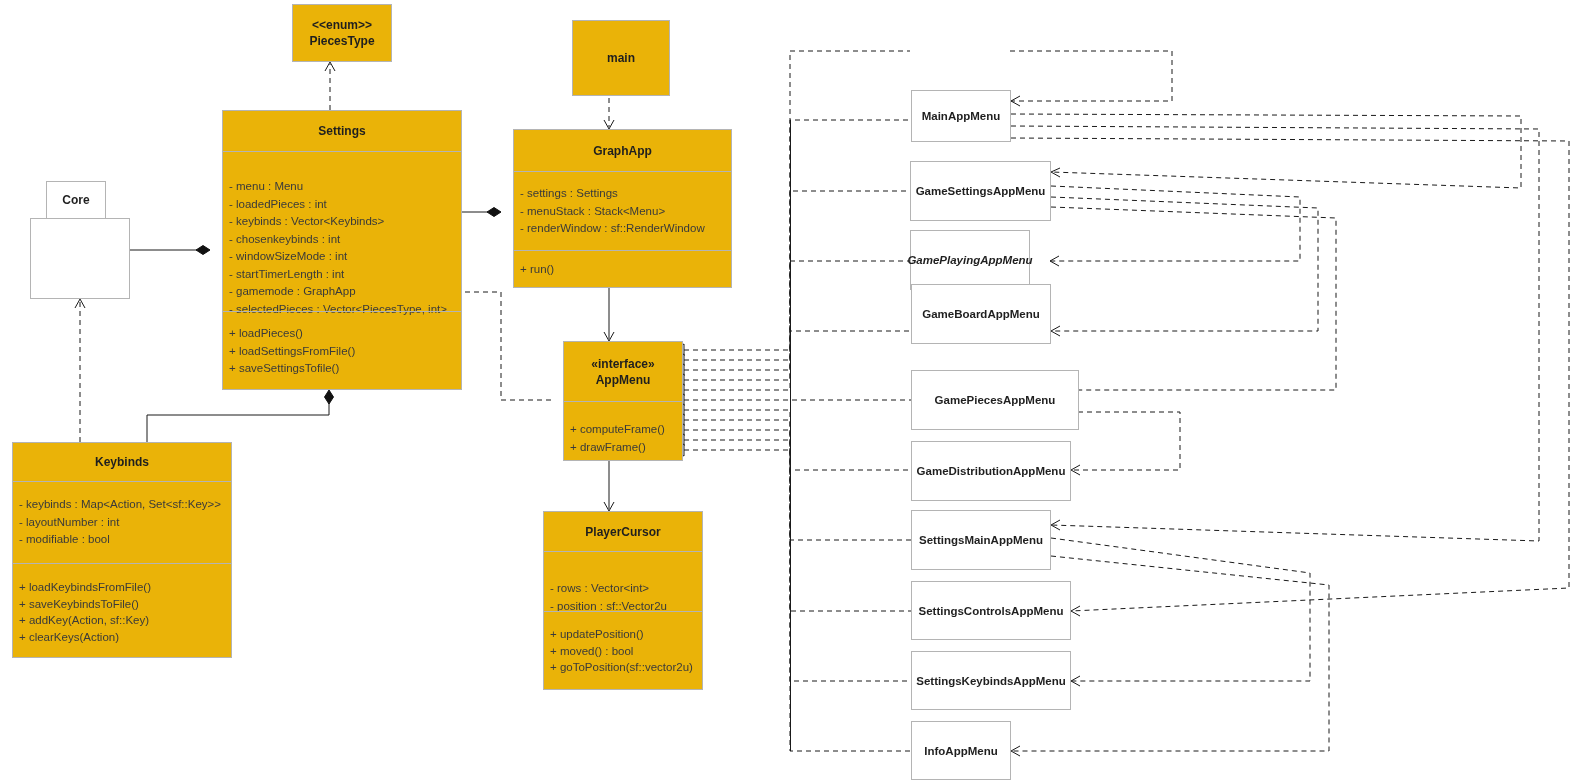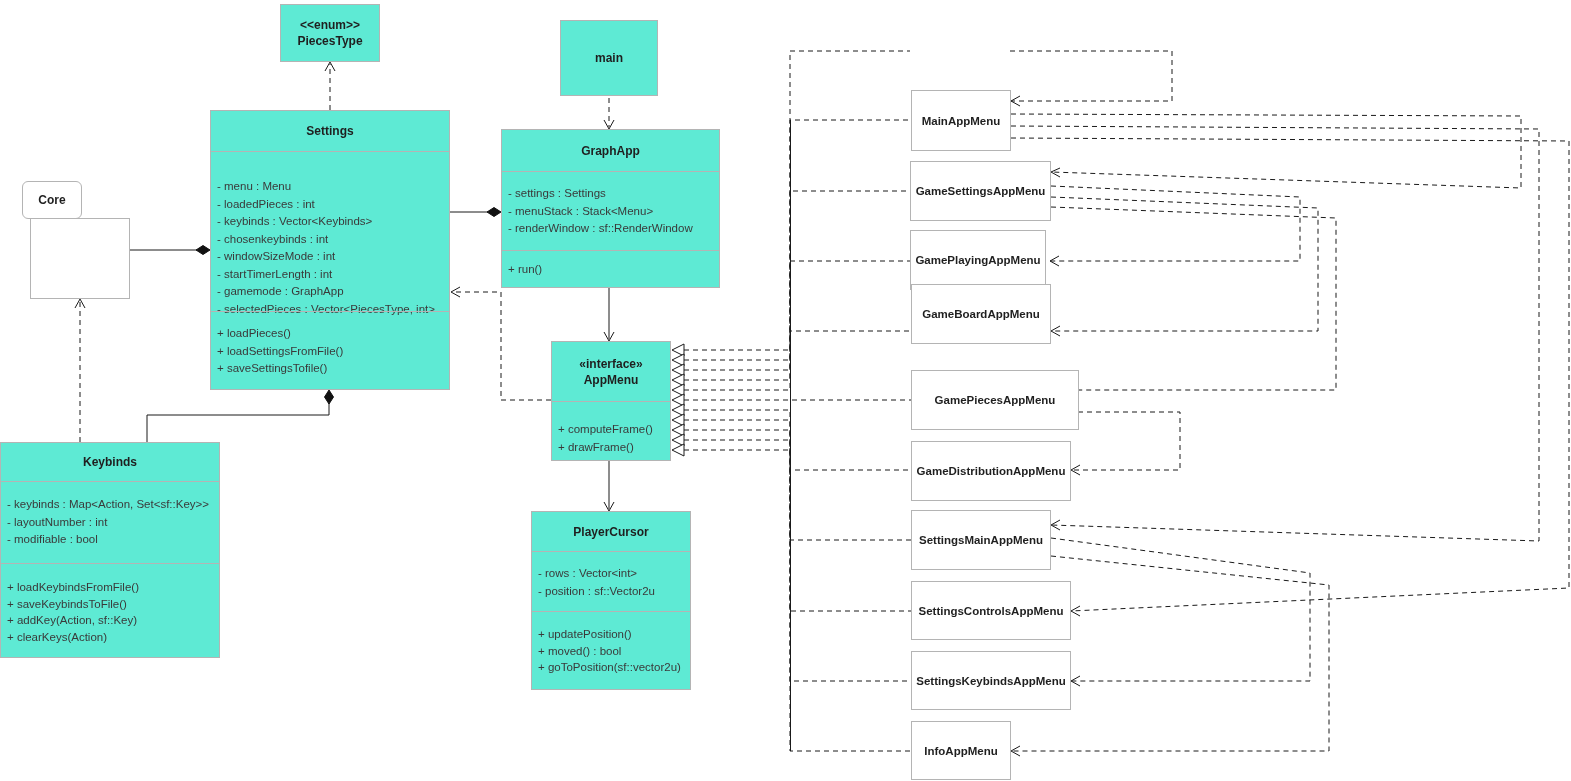--- a/index.html
+++ b/index.html
@@ -1,20 +1,20 @@
 <!DOCTYPE html>
 <html><head>
 <meta charset="utf-8">
 <style>
   html,body{margin:0;padding:0;background:#fff;}
   .canvas{position:relative;width:1571px;height:781px;background:#fff;
           font-family:"Liberation Sans",sans-serif;overflow:hidden;}
   svg.edges{position:absolute;left:0;top:0;width:1571px;height:781px;}
-  .uml-box{position:absolute;background:#5eead4;border:1px solid #b4b4b4;
-           box-sizing:border-box;display:flex;flex-direction:column;}
+  .uml-box{position:absolute;background:#eab308;border:1px solid #b4b4b4;
+           box-sizing:border-box;display:flex;flex-direction:column;margin-left:12px;}
   .title{display:flex;flex-direction:column;align-items:center;justify-content:center;
          font-weight:bold;font-size:12px;color:#1f1f1f;flex:0 0 auto;}
   .sec{border-top:1px solid #b4b4b4;box-sizing:border-box;flex:0 0 auto;}
   .m{font-size:11.5px;color:#3a3a3a;line-height:17.5px;padding-left:6px;white-space:nowrap;}
   .m.tight{line-height:16.5px;}
   .menu-box{position:absolute;background:#fff;border:1px solid #b4b4b4;box-sizing:border-box;
             display:flex;align-items:center;justify-content:center;
             font-weight:bold;font-size:11.5px;color:#1f1f1f;white-space:nowrap;}
   .pkg-tab{position:absolute;background:#fff;border:1px solid #b4b4b4;box-sizing:border-box;
            display:flex;align-items:center;justify-content:center;
@@ -185,21 +185,21 @@
       <div class="m">- gamemode : GraphApp</div>
       <div class="m">- selectedPieces : Vector&lt;PiecesType, int&gt;</div>
     </div>
     <div class="sec" style="flex:1 1 auto;padding-top:13px;">
       <div class="m">+ loadPieces()</div>
       <div class="m">+ loadSettingsFromFile()</div>
       <div class="m">+ saveSettingsTofile()</div>
     </div>
   </div>
 
-  <div class="pkg-tab" style="left:22px;top:181px;width:60px;height:38px;border-radius:6px;">
+  <div class="pkg-tab" style="left:46px;top:181px;width:60px;height:38px;">
     <span>Core</span>
   </div>
   <div class="pkg-body" style="left:30px;top:218px;width:100px;height:81px;"></div>
 
   <div class="uml-box" style="left:0px;top:442px;width:220px;height:216px;">
     <div class="title" style="height:38px;">Keybinds</div>
     <div class="sec" style="height:82px;padding-top:14px;">
       <div class="m">- keybinds : Map&lt;Action, Set&lt;sf::Key&gt;&gt;</div>
       <div class="m">- layoutNumber : int</div>
       <div class="m">- modifiable : bool</div>
@@ -234,34 +234,34 @@
       <span>AppMenu</span>
     </div>
     <div class="sec" style="flex:1 1 auto;padding-top:19px;">
       <div class="m">+ computeFrame()</div>
       <div class="m">+ drawFrame()</div>
     </div>
   </div>
 
   <div class="uml-box" style="left:531px;top:511px;width:160px;height:179px;">
     <div class="title" style="height:39px;">PlayerCursor</div>
-    <div class="sec" style="height:60px;padding-top:13px;">
+    <div class="sec" style="height:60px;padding-top:28px;">
       <div class="m">- rows : Vector&lt;int&gt;</div>
       <div class="m">- position : sf::Vector2u</div>
     </div>
     <div class="sec" style="flex:1 1 auto;padding-top:14px;">
       <div class="m tight">+ updatePosition()</div>
       <div class="m tight">+ moved() : bool</div>
       <div class="m tight">+ goToPosition(sf::vector2u)</div>
     </div>
   </div>
 
-  <div class="menu-box" style="left:911px;top:90px;width:100px;height:61px;">MainAppMenu</div>
+  <div class="menu-box" style="left:911px;top:90px;width:100px;height:52px;">MainAppMenu</div>
   <div class="menu-box" style="left:910px;top:161px;width:141px;height:60px;">GameSettingsAppMenu</div>
-  <div class="menu-box" style="left:910px;top:230px;width:136px;height:60px;">GamePlayingAppMenu</div>
+  <div class="menu-box" style="left:910px;top:230px;width:120px;height:60px;font-style:italic;">GamePlayingAppMenu</div>
   <div class="menu-box" style="left:911px;top:284px;width:140px;height:60px;">GameBoardAppMenu</div>
   <div class="menu-box" style="left:911px;top:370px;width:168px;height:60px;">GamePiecesAppMenu</div>
   <div class="menu-box" style="left:911px;top:441px;width:160px;height:60px;">GameDistributionAppMenu</div>
   <div class="menu-box" style="left:911px;top:510px;width:140px;height:60px;">SettingsMainAppMenu</div>
   <div class="menu-box" style="left:911px;top:581px;width:160px;height:59px;">SettingsControlsAppMenu</div>
   <div class="menu-box" style="left:911px;top:651px;width:160px;height:59px;">SettingsKeybindsAppMenu</div>
   <div class="menu-box" style="left:911px;top:721px;width:100px;height:59px;">InfoAppMenu</div>
 
 </div>
 

